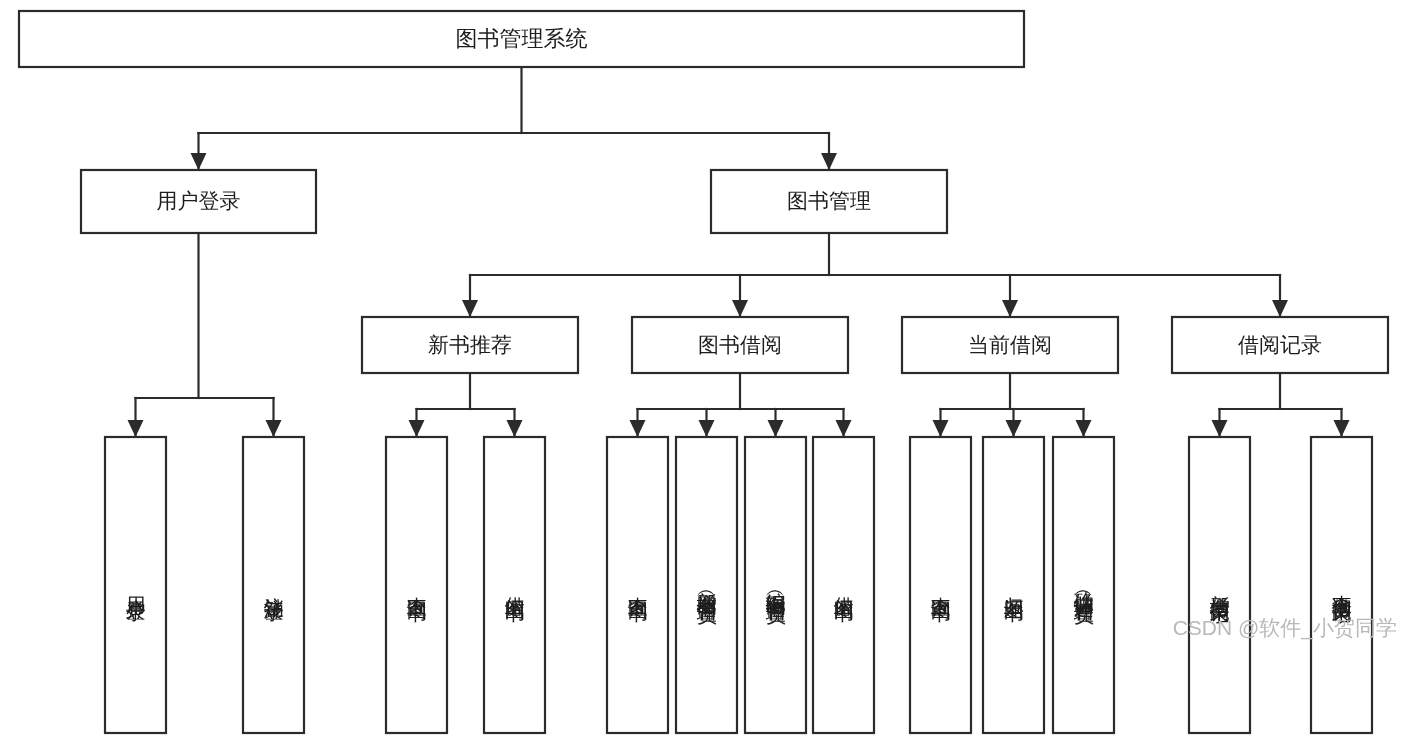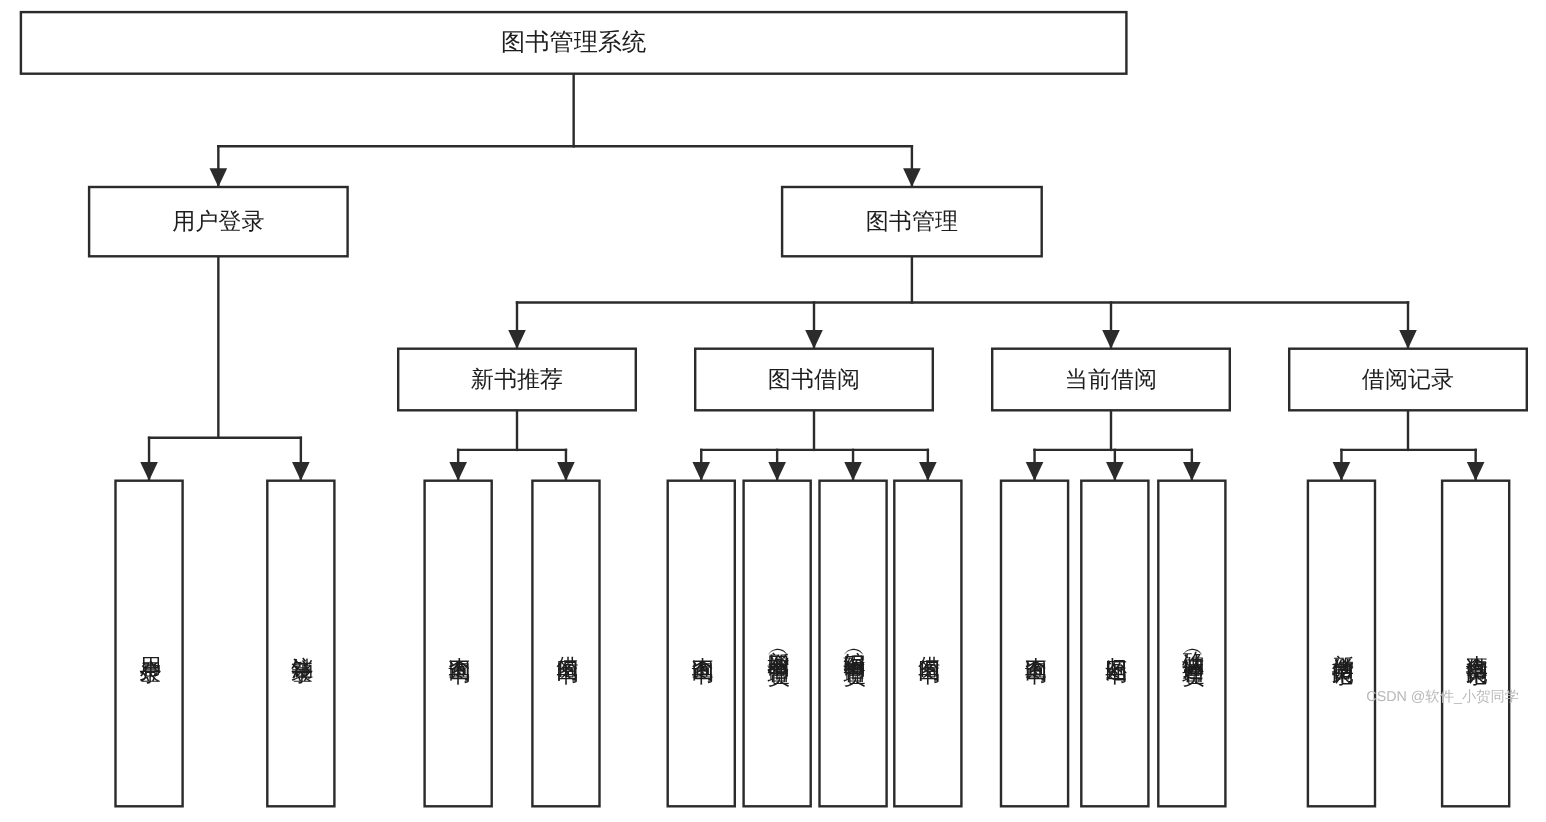--- a/index.html
+++ b/index.html
@@ -61,24 +61,24 @@
     letter-spacing: 2px;
     display: flex;
     align-items: center;
     justify-content: center;
     text-align: center;
     white-space: nowrap;
     pointer-events: none;
   }
   .watermark {
     position: absolute;
-    right: 24px;
+    right: 8px;
     bottom: 6px;
     font-family: "Liberation Sans", "DejaVu Sans", sans-serif;
-    font-size: 13px;
+    font-size: 21px;
     color: #b9b9b9;
     white-space: nowrap;
   }
 </style>
 </head>
 <body>
 
 <div id="diagram-root">
 
   <svg id="flow" viewBox="0 0 1405 747">

